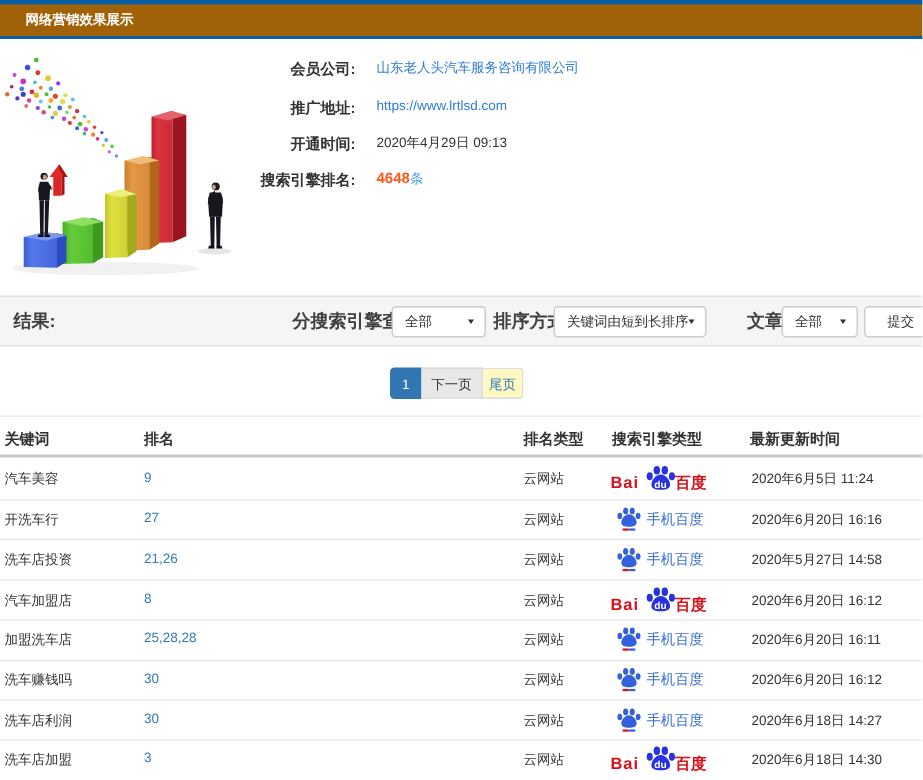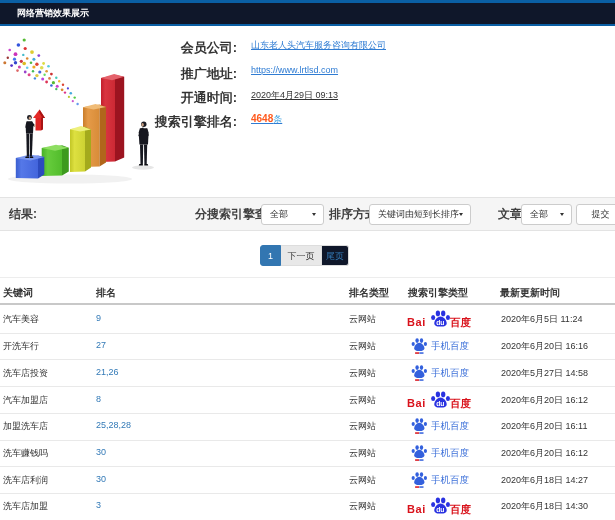--- a/index.html
+++ b/index.html
@@ -1,35 +1,35 @@
 <!DOCTYPE html>
 <html><head>
 <meta charset="utf-8">
 <style>
 * { margin:0; padding:0; box-sizing:border-box; }
 html,body { width:615px; height:520px; background:#fff; font-family:"Liberation Sans",sans-serif; }
 body { position:relative; overflow:hidden; }
 .abs { position:absolute; }
 
-.hdr { position:absolute; left:0; top:0; width:615px; height:26px; background:#0f172a; border-top:3px solid #0a5fa4; border-bottom:2px solid #0a5fa4; }
+.hdr { position:absolute; left:0; top:0; width:615px; height:26px; background:#a16207; border-top:3px solid #0a5fa4; border-bottom:2px solid #0a5fa4; }
 .hdr .t { position:absolute; left:17px; top:4px; font-size:9px; font-weight:bold; color:#fff; }
 
-.lbl { position:absolute; width:100px; text-align:right; font-size:13px; font-weight:bold; color:#333; }
-.val { position:absolute; left:251px; font-size:9px; color:#2f7cd3;text-decoration:underline; }
+.lbl { position:absolute; width:100px; text-align:right; font-size:10px; font-weight:bold; color:#333; }
+.val { position:absolute; left:251px; font-size:9px; color:#2f7cd3; }
 
 .fbar { position:absolute; left:0; top:197px; width:615px; height:34px; background:#f5f5f5; border-top:1px solid #e3e3e3; border-bottom:1px solid #e3e3e3; }
 .flbl { position:absolute; top:206px; font-size:12px; font-weight:bold; color:#404040; }
 .sel { position:absolute; top:204px; height:21px; background:#fff; border:1px solid #ccc; border-radius:3px; font-size:9px; color:#333; line-height:19px; padding-left:8px; }
 .sel .car { position:absolute; right:7px; top:8px; width:0; height:0; border-left:2.5px solid transparent; border-right:2.5px solid transparent; border-top:3.5px solid #333; }
 .btn { position:absolute; left:576px; top:204px; width:49px; height:21px; background:#fff; border:1px solid #ccc; border-radius:3px; font-size:9px; color:#333; text-align:center; line-height:19px; }
 
 .pg { position:absolute; top:245px; height:21px; font-size:9px; text-align:center; line-height:21px; }
 .pg1 { left:260px; width:21px; background:#3276b1; color:#fff; border:1px solid #3276b1; border-radius:3px 0 0 3px; }
 .pg2 { left:281px; width:41px; background:#e8e8e8; color:#333; border:1px solid #ddd; border-left:0; }
-.pg3 { left:322px; width:27px; background:#0f172a; color:#337ab7; border:1px solid #ddd; border-left:0; border-radius:0 3px 3px 0; }
+.pg3 { left:322px; width:27px; background:#fef9c3; color:#337ab7; border:1px solid #ddd; border-left:0; border-radius:0 3px 3px 0; }
 .th { position:absolute; font-size:10px; font-weight:bold; color:#333; }
 .td { position:absolute; font-size:9px; color:#333; }
 .blue { color:#337ab7; }
 .rowline { position:absolute; left:0; width:615px; height:1px; background:#e9e9e9; }
 </style>
 </head>
 <body>
 
 <div class="hdr">
     <div class="t">网络营销效果展示</div>

